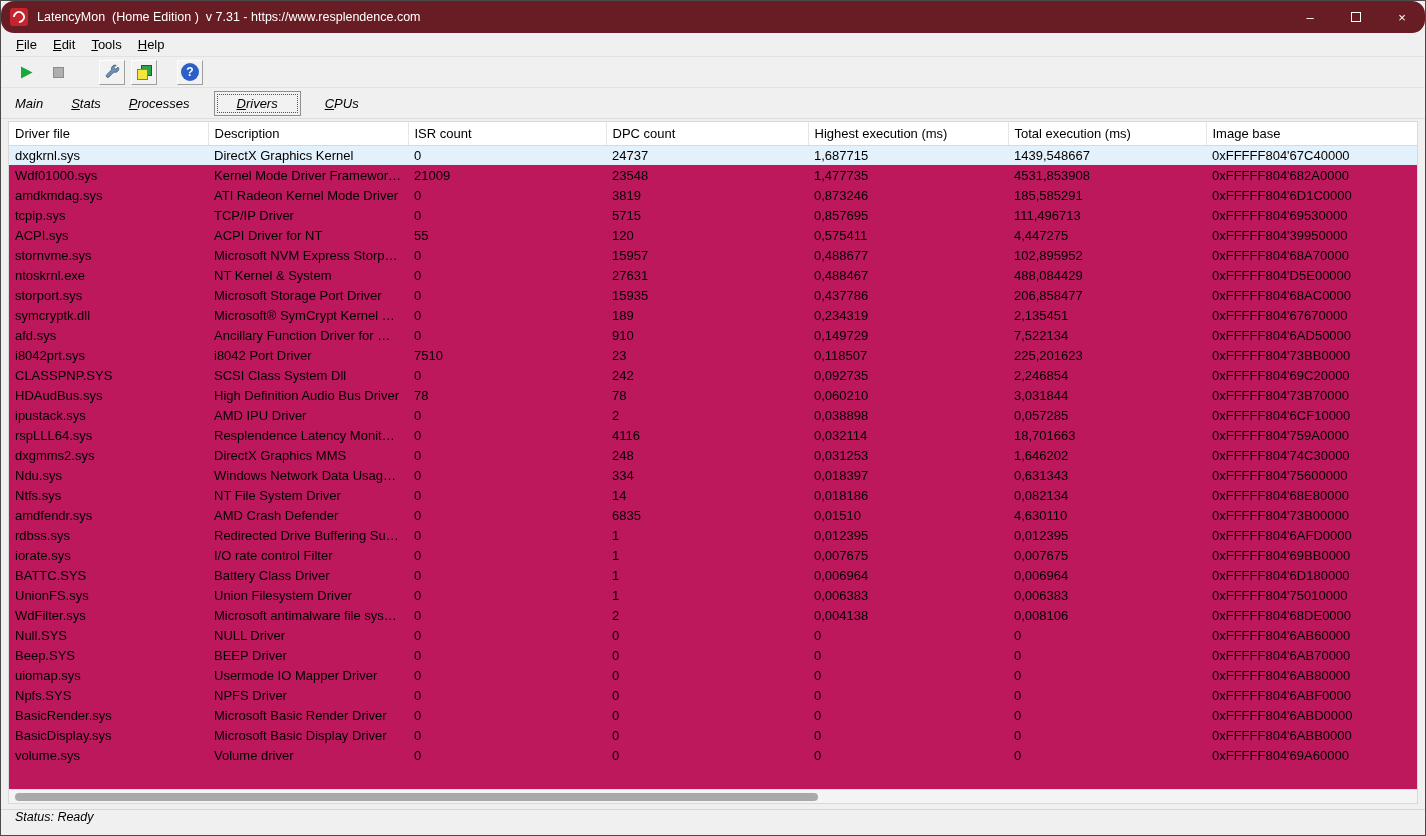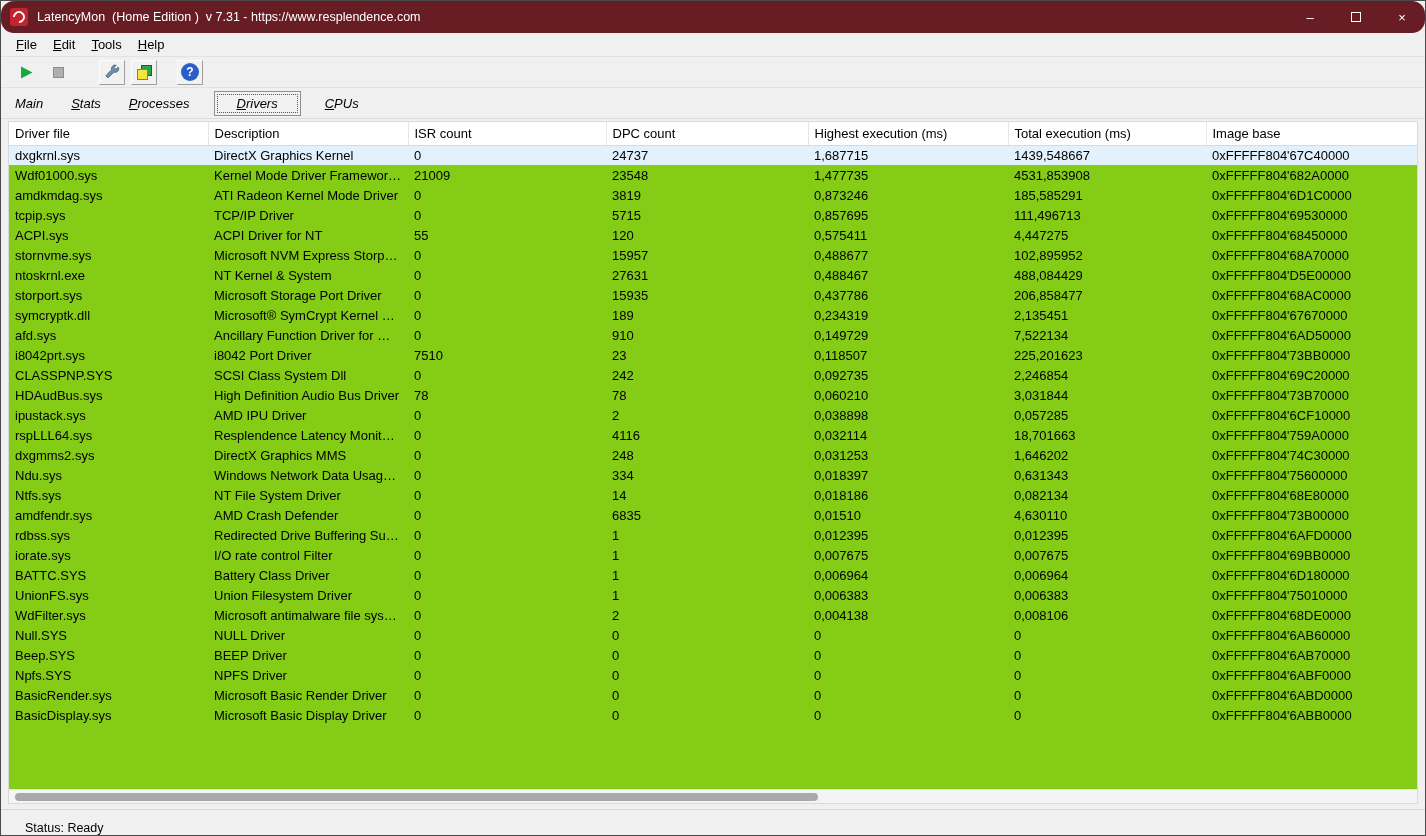--- a/index.html
+++ b/index.html
@@ -102,21 +102,21 @@
     outline: 1px dotted #555;
     outline-offset: -4px;
     padding: 4px 22px;
     background: #F2F2F2;
   }
 
   
   .list-view {
     flex: 1 1 auto;
     margin: 2px 7px 0 7px;
-    background: #84cc16;
+    background: #be185d;
     border: 1px solid #D9D9D9;
     display: flex; flex-direction: column;
     overflow: hidden;
   }
   .table-scroll { flex: 1 1 auto; overflow: hidden; }
   table { width: 100%; table-layout: fixed; border-collapse: collapse; }
   col.c0 { width: 199px; } col.c1 { width: 200px; } col.c2 { width: 198px; }
   col.c3 { width: 202px; } col.c4 { width: 200px; } col.c5 { width: 198px; }
   col.c6 { width: auto; }
   th {
@@ -144,22 +144,22 @@
     width: 57%; height: 8px;
     background: #A9A9A9; border-radius: 4px;
   }
 
   
   .statusbar {
     flex: 0 0 26px; height: 26px;
     margin-top: 5px;
     background: #F0F0F0;
     border-top: 1px solid #D7D7D7;
-    display: flex; align-items: flex-end;
-    padding-left: 24px; font-size: 12.5px;
+    display: flex; align-items: flex-start;
+    padding-left: 14px; font-size: 12.5px; font-style: italic;
   }
 </style>
 </head>
 <body>
 
 <div class="window">
 
   <div class="titlebar">
     <div class="app-icon">
         <div class="gauge"></div>
@@ -288,21 +288,21 @@
               <td>111,496713</td>
               <td>0xFFFFF804'69530000</td>
             </tr>
             <tr>
               <td>ACPI.sys</td>
               <td>ACPI Driver for NT</td>
               <td>55</td>
               <td>120</td>
               <td>0,575411</td>
               <td>4,447275</td>
-              <td>0xFFFFF804'68450000</td>
+              <td>0xFFFFF804'39950000</td>
             </tr>
             <tr>
               <td>stornvme.sys</td>
               <td>Microsoft NVM Express Storp…</td>
               <td>0</td>
               <td>15957</td>
               <td>0,488677</td>
               <td>102,895952</td>
               <td>0xFFFFF804'68A70000</td>
             </tr>
@@ -480,20 +480,29 @@
             <tr>
               <td>Beep.SYS</td>
               <td>BEEP Driver</td>
               <td>0</td>
               <td>0</td>
               <td>0</td>
               <td>0</td>
               <td>0xFFFFF804'6AB70000</td>
             </tr>
             <tr>
+              <td>uiomap.sys</td>
+              <td>Usermode IO Mapper Driver</td>
+              <td>0</td>
+              <td>0</td>
+              <td>0</td>
+              <td>0</td>
+              <td>0xFFFFF804'6AB80000</td>
+            </tr>
+            <tr>
               <td>Npfs.SYS</td>
               <td>NPFS Driver</td>
               <td>0</td>
               <td>0</td>
               <td>0</td>
               <td>0</td>
               <td>0xFFFFF804'6ABF0000</td>
             </tr>
             <tr>
               <td>BasicRender.sys</td>
@@ -505,20 +514,29 @@
               <td>0xFFFFF804'6ABD0000</td>
             </tr>
             <tr>
               <td>BasicDisplay.sys</td>
               <td>Microsoft Basic Display Driver</td>
               <td>0</td>
               <td>0</td>
               <td>0</td>
               <td>0</td>
               <td>0xFFFFF804'6ABB0000</td>
+            </tr>
+            <tr>
+              <td>volume.sys</td>
+              <td>Volume driver</td>
+              <td>0</td>
+              <td>0</td>
+              <td>0</td>
+              <td>0</td>
+              <td>0xFFFFF804'69A60000</td>
             </tr>
           </tbody>
       </table>
     </div>
     <div class="hscroll">
       <div class="hscroll-thumb"></div>
     </div>
   </div>
 
   <div class="statusbar">

